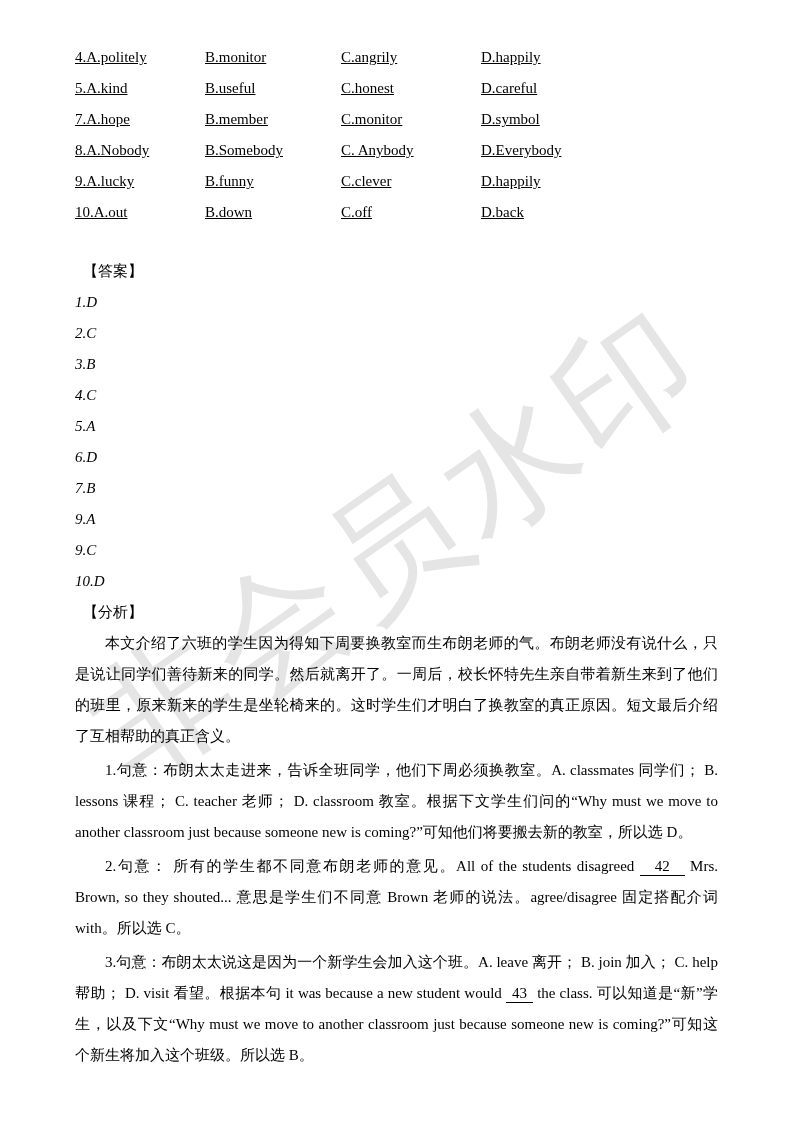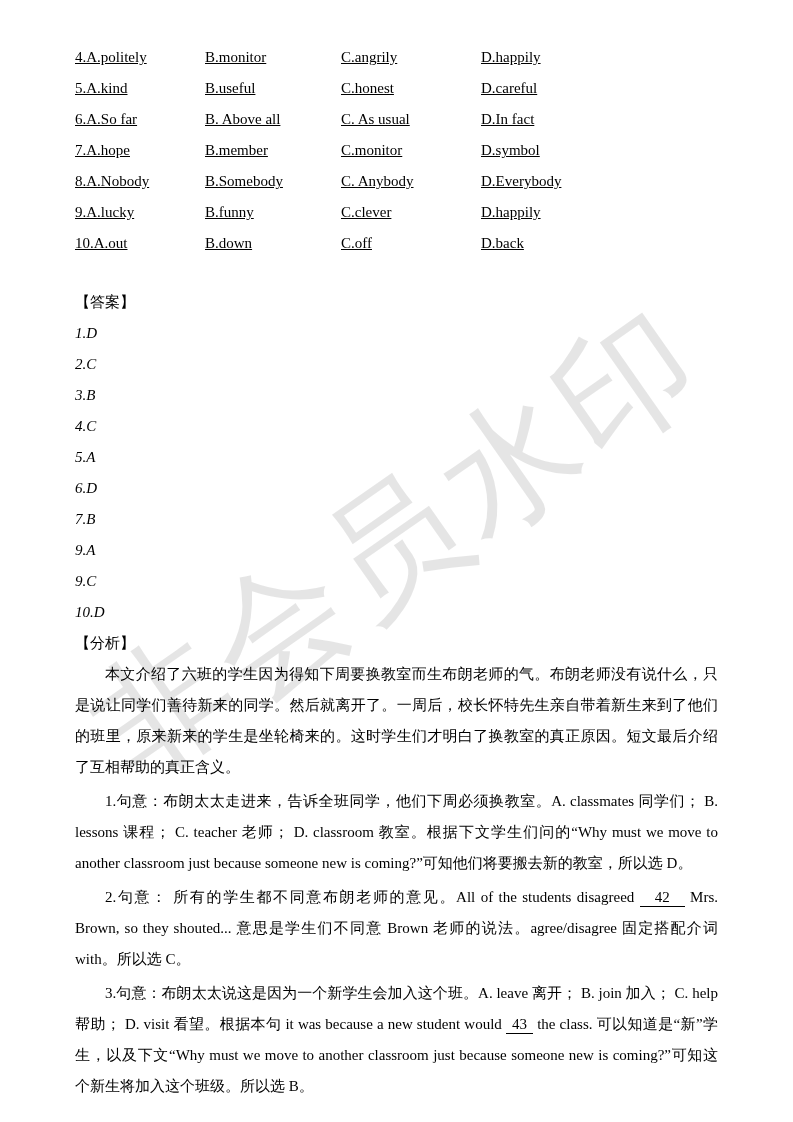--- a/index.html
+++ b/index.html
@@ -42,20 +42,21 @@
     display: grid;
     grid-template-columns: 130px 136px 140px 1fr;
     line-height: 31px;
   }
   .opt-cell {
     white-space: nowrap;
     text-decoration: underline;
   }
   .section-header {
     line-height: 31px;
+    margin-left: 8px;
   }
   .answers-header {
     margin-top: 28px;
   }
   .answer {
     line-height: 31px;
     font-style: italic;
   }
   .para {
     margin: 0;
@@ -92,26 +93,20 @@
         <span class="opt-cell">4.A.politely</span>
         <span class="opt-cell">B.monitor</span>
         <span class="opt-cell">C.angrily</span>
         <span class="opt-cell">D.happily</span>
       </div>
       <div class="opt-row">
         <span class="opt-cell">5.A.kind</span>
         <span class="opt-cell">B.useful</span>
         <span class="opt-cell">C.honest</span>
         <span class="opt-cell">D.careful</span>
-      </div>
-      <div class="opt-row">
-        <span class="opt-cell">6.A.So far</span>
-        <span class="opt-cell">B. Above all</span>
-        <span class="opt-cell">C. As usual</span>
-        <span class="opt-cell">D.In fact</span>
       </div>
       <div class="opt-row">
         <span class="opt-cell">7.A.hope</span>
         <span class="opt-cell">B.member</span>
         <span class="opt-cell">C.monitor</span>
         <span class="opt-cell">D.symbol</span>
       </div>
       <div class="opt-row">
         <span class="opt-cell">8.A.Nobody</span>
         <span class="opt-cell">B.Somebody</span>

